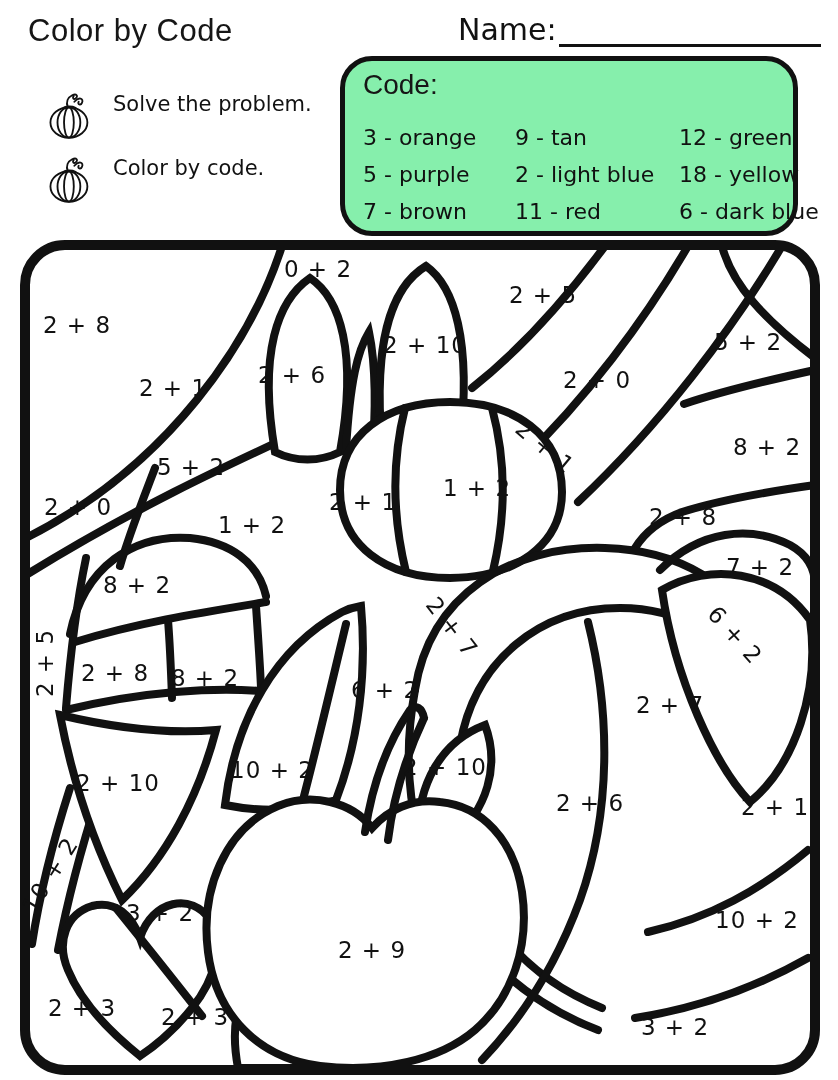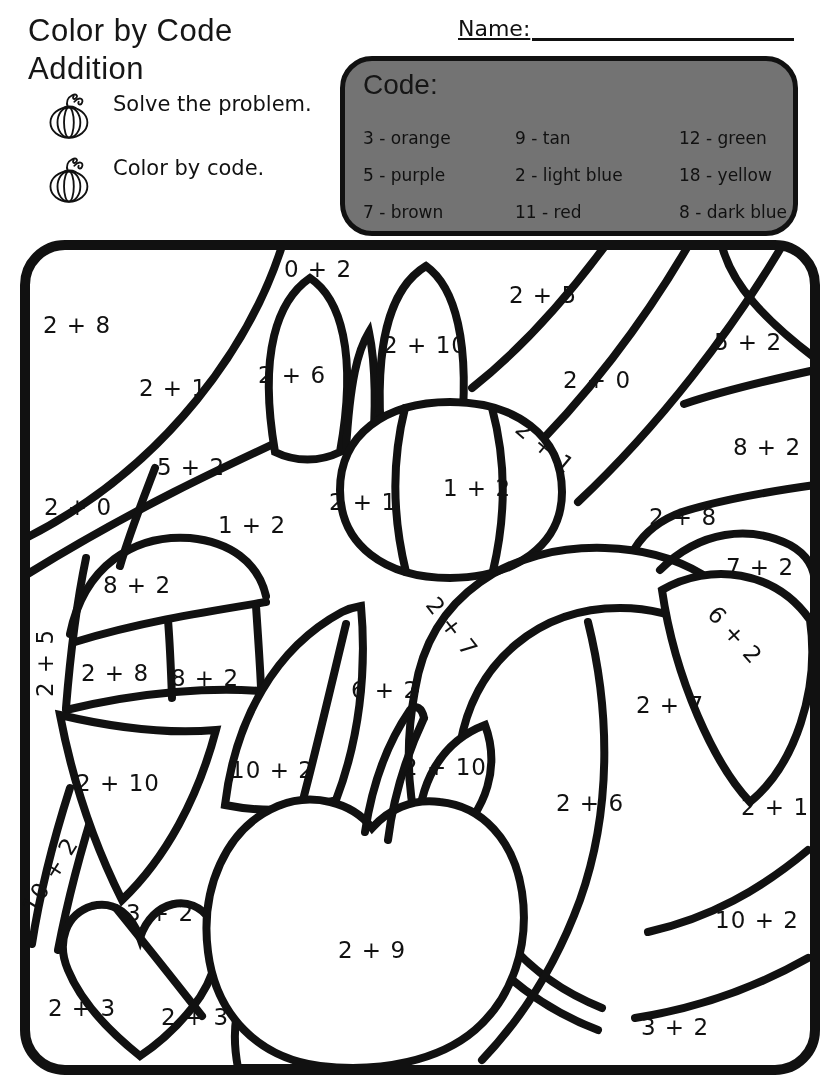--- a/index.html
+++ b/index.html
@@ -1,48 +1,47 @@
 <!DOCTYPE html>
 <html><head>
 <meta charset="utf-8">
 <style>
   html,body{margin:0;padding:0;background:#ffffff;}
   #page{position:relative;width:838px;height:1080px;background:#ffffff;overflow:hidden;
         font-family:"DejaVu Sans",sans-serif;color:#111;}
   
   .title{position:absolute;left:28px;top:12px;font-family:"Liberation Sans",sans-serif;
          font-size:31px;line-height:38px;letter-spacing:.5px;color:#161616;}
-  .name-row{position:absolute;left:458px;top:12px;font-size:22px;white-space:nowrap;text-decoration:underline;}
+  .name-row{position:absolute;left:458px;top:12px;font-size:30px;white-space:nowrap;}
   .name-line{display:inline-block;width:262px;border-bottom:3px solid #111;height:26px;
              vertical-align:bottom;margin-left:2px;}
   .instr{position:absolute;left:44px;display:flex;align-items:flex-start;gap:17px;}
   .instr .txt{font-size:21px;}
   .pumpkin{width:52px;height:50px;flex:0 0 auto;}
   
   .codebox{position:absolute;left:340px;top:56px;width:458px;height:180px;
-           border:5px solid #111;border-radius:32px;background:#737373;box-sizing:border-box;}
+           border:5px solid #111;border-radius:32px;background:#86efac;box-sizing:border-box;}
   .code-heading{position:absolute;left:18px;top:8px;font-family:"Liberation Sans",sans-serif;
                 font-size:28px;color:#161616;}
   .code-grid{position:absolute;left:18px;top:58px;width:420px;display:grid;
              grid-template-columns:152px 164px 124px;grid-auto-rows:37px;align-items:center;}
-  .code-entry{font-size:17px;white-space:nowrap;}
+  .code-entry{font-size:22px;white-space:nowrap;}
   
   #art{position:absolute;left:20px;top:240px;width:800px;height:835px;}
   #art svg{position:absolute;left:0;top:0;}
   .pl{position:absolute;transform:translate(-50%,-50%);font-size:23px;white-space:nowrap;
       letter-spacing:1px;color:#111;}
 </style>
 </head>
 <body>
 
 <div id="page">
 
   <div class="title">
     <div>Color by Code</div>
-    <div>Addition</div>
   </div>
 
   <div class="name-row">
     <span>Name:</span><span class="name-line"></span>
   </div>
 
   <div class="instr" style="top:92px;">
     <svg class="pumpkin" viewBox="0 0 46 46">
       <g stroke="#111" stroke-width="1.7" fill="#fff" stroke-linecap="round">
         <path d="M21 14 C19 9 21 5 25 3 C29 1 31 4 28 6 C26 7.5 25 5 26.5 3.5" fill="none"></path>
@@ -73,21 +72,21 @@
     <div class="code-heading">Code:</div>
     <div class="code-grid">
       <span class="code-entry">3 - orange</span>
       <span class="code-entry">9 - tan</span>
       <span class="code-entry">12 - green</span>
       <span class="code-entry">5 - purple</span>
       <span class="code-entry">2 - light blue</span>
       <span class="code-entry">18 - yellow</span>
       <span class="code-entry">7 - brown</span>
       <span class="code-entry">11 - red</span>
-      <span class="code-entry">8 - dark blue</span>
+      <span class="code-entry">6 - dark blue</span>
     </div>
   </div>
 
   <div id="art">
     <svg width="800" height="835" viewBox="0 0 800 835">
 
       <g stroke="#111" stroke-width="8" fill="none" stroke-linecap="round">
         <path d="M262 6 C232 100 150 225 6 298"></path>
         <path d="M420 118 C340 175 200 215 6 335"></path>
         <path d="M135 228 C122 262 110 292 100 326"></path>

